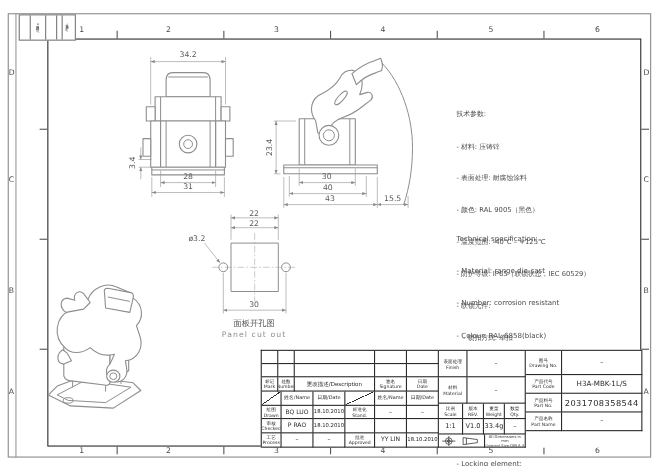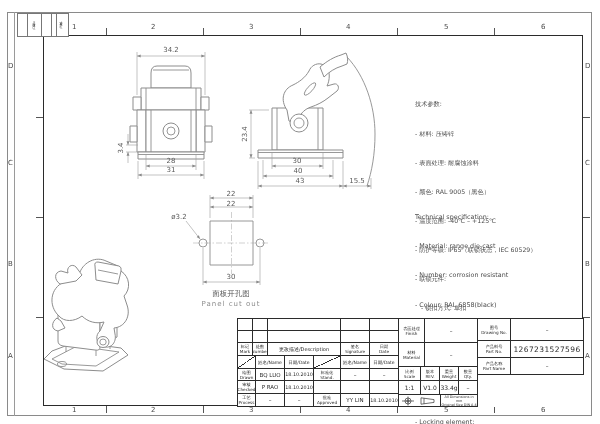--- a/index.html
+++ b/index.html
@@ -390,24 +390,31 @@
     <div class="sec" style="left:240px;width:106px">
       <div class="row" style="height:22px">
         <div class="c lb" style="width:33px">
             <span>图号</span>
             <span>Drawing No.</span>
           </div>
         <div class="c vl" style="width:73px">–</div>
       </div>
       <div class="row" style="height:17px">
         <div class="c lb" style="width:33px">
+            <span>产品代号</span>
+            <span>Part Code</span>
+          </div>
+        <div class="c vl" style="width:73px;font-size:6.5px">H3A-MBK-1L/S</div>
+      </div>
+      <div class="row" style="height:17px">
+        <div class="c lb" style="width:33px">
             <span>产品料号</span>
             <span>Part No.</span>
           </div>
-        <div class="c vl" style="width:73px;font-size:7.5px;letter-spacing:0.4px">1267231527596</div>
+        <div class="c vl" style="width:73px;font-size:7.5px;letter-spacing:0.4px">2031708358544</div>
       </div>
       <div class="row" style="height:17px">
         <div class="c lb" style="width:33px">
             <span>产品名称</span>
             <span>Part Name</span>
           </div>
         <div class="c vl" style="width:73px">–</div>
       </div>
     </div>
   </div>

